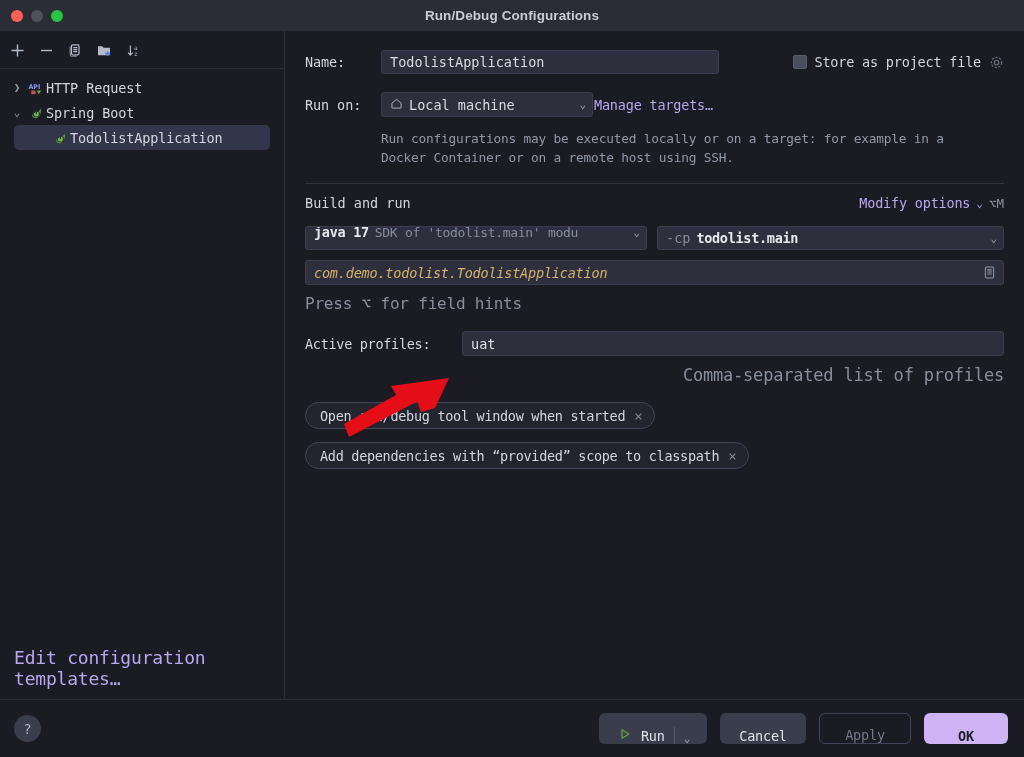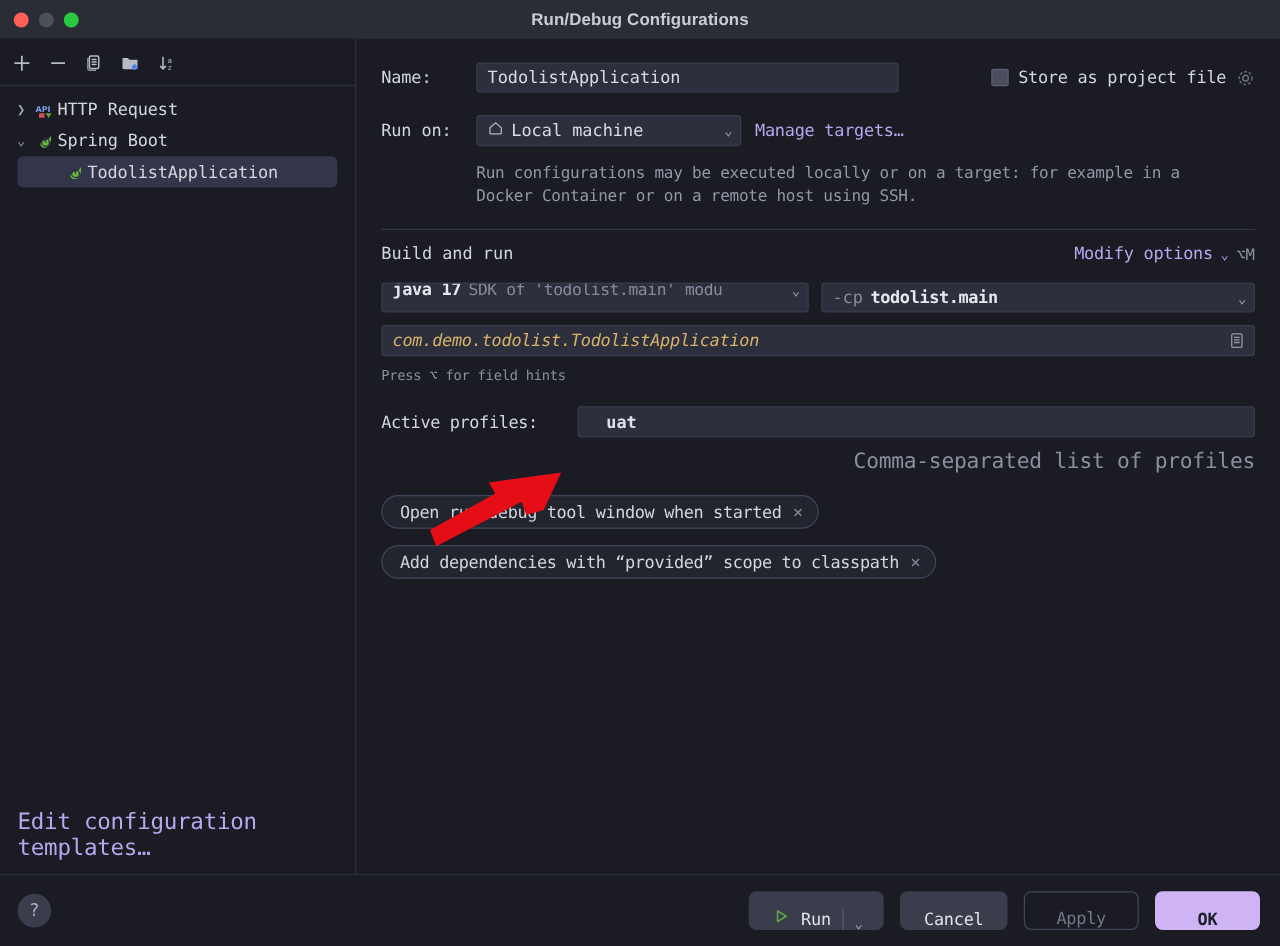--- a/index.html
+++ b/index.html
@@ -193,21 +193,21 @@
     padding: 0 6px 0 8px;
     font-size: 13.5px;
     color: #d9dbe3;
     gap: 6px;
   }
   .local-combo { width: 212px; flex: 0 0 212px; }
   .chev { margin-left: auto; color: #a3a8b6; font-size: 11px; line-height: 1; }
   .link {
     color: #b9a7ef;
     font-size: 13.5px;
-    margin-left: 11px;
+    margin-left: 1px;
     letter-spacing: -.2px;
   }
 
   
   .desc {
     margin-top: 12px;
     margin-left: 76px;
     font-size: 12.8px;
     color: #9298a6;
     line-height: 19px;
@@ -285,40 +285,39 @@
     letter-spacing: -.2px;
   }
   .browse-btn {
     margin-left: auto;
     width: 19px; height: 19px;
     display: flex; align-items: center; justify-content: center;
   }
 
   .hint {
     margin-top: 9px;
-    font-size: 11px;
+    font-size: 16px;
     color: #8a8f9d;
     letter-spacing: -.2px;
   }
 
   
   .profiles-row { margin-top: 18px; display: flex; align-items: center; }
   .profiles-label { width: 157px; flex: 0 0 157px; font-size: 13.5px; color: #d4d6de; letter-spacing: -.3px; }
   .profiles-input {
     flex: 1 1 auto;
     height: 25px;
     background: #2d2f3c;
     border: 1px solid #3a3d4d;
     border-radius: 3px;
     display: flex;
     align-items: center;
-    padding: 0 22px;
+    padding: 0 8px;
     font-size: 13.5px;
     color: #dfe1e8;
-    font-weight: bold;
   }
   .profiles-hint {
     margin-top: 9px;
     margin-left: 157px;
     font-size: 17px;
     color: #8a8f9d;
     letter-spacing: -.2px;
     text-align: right;
   }
 

